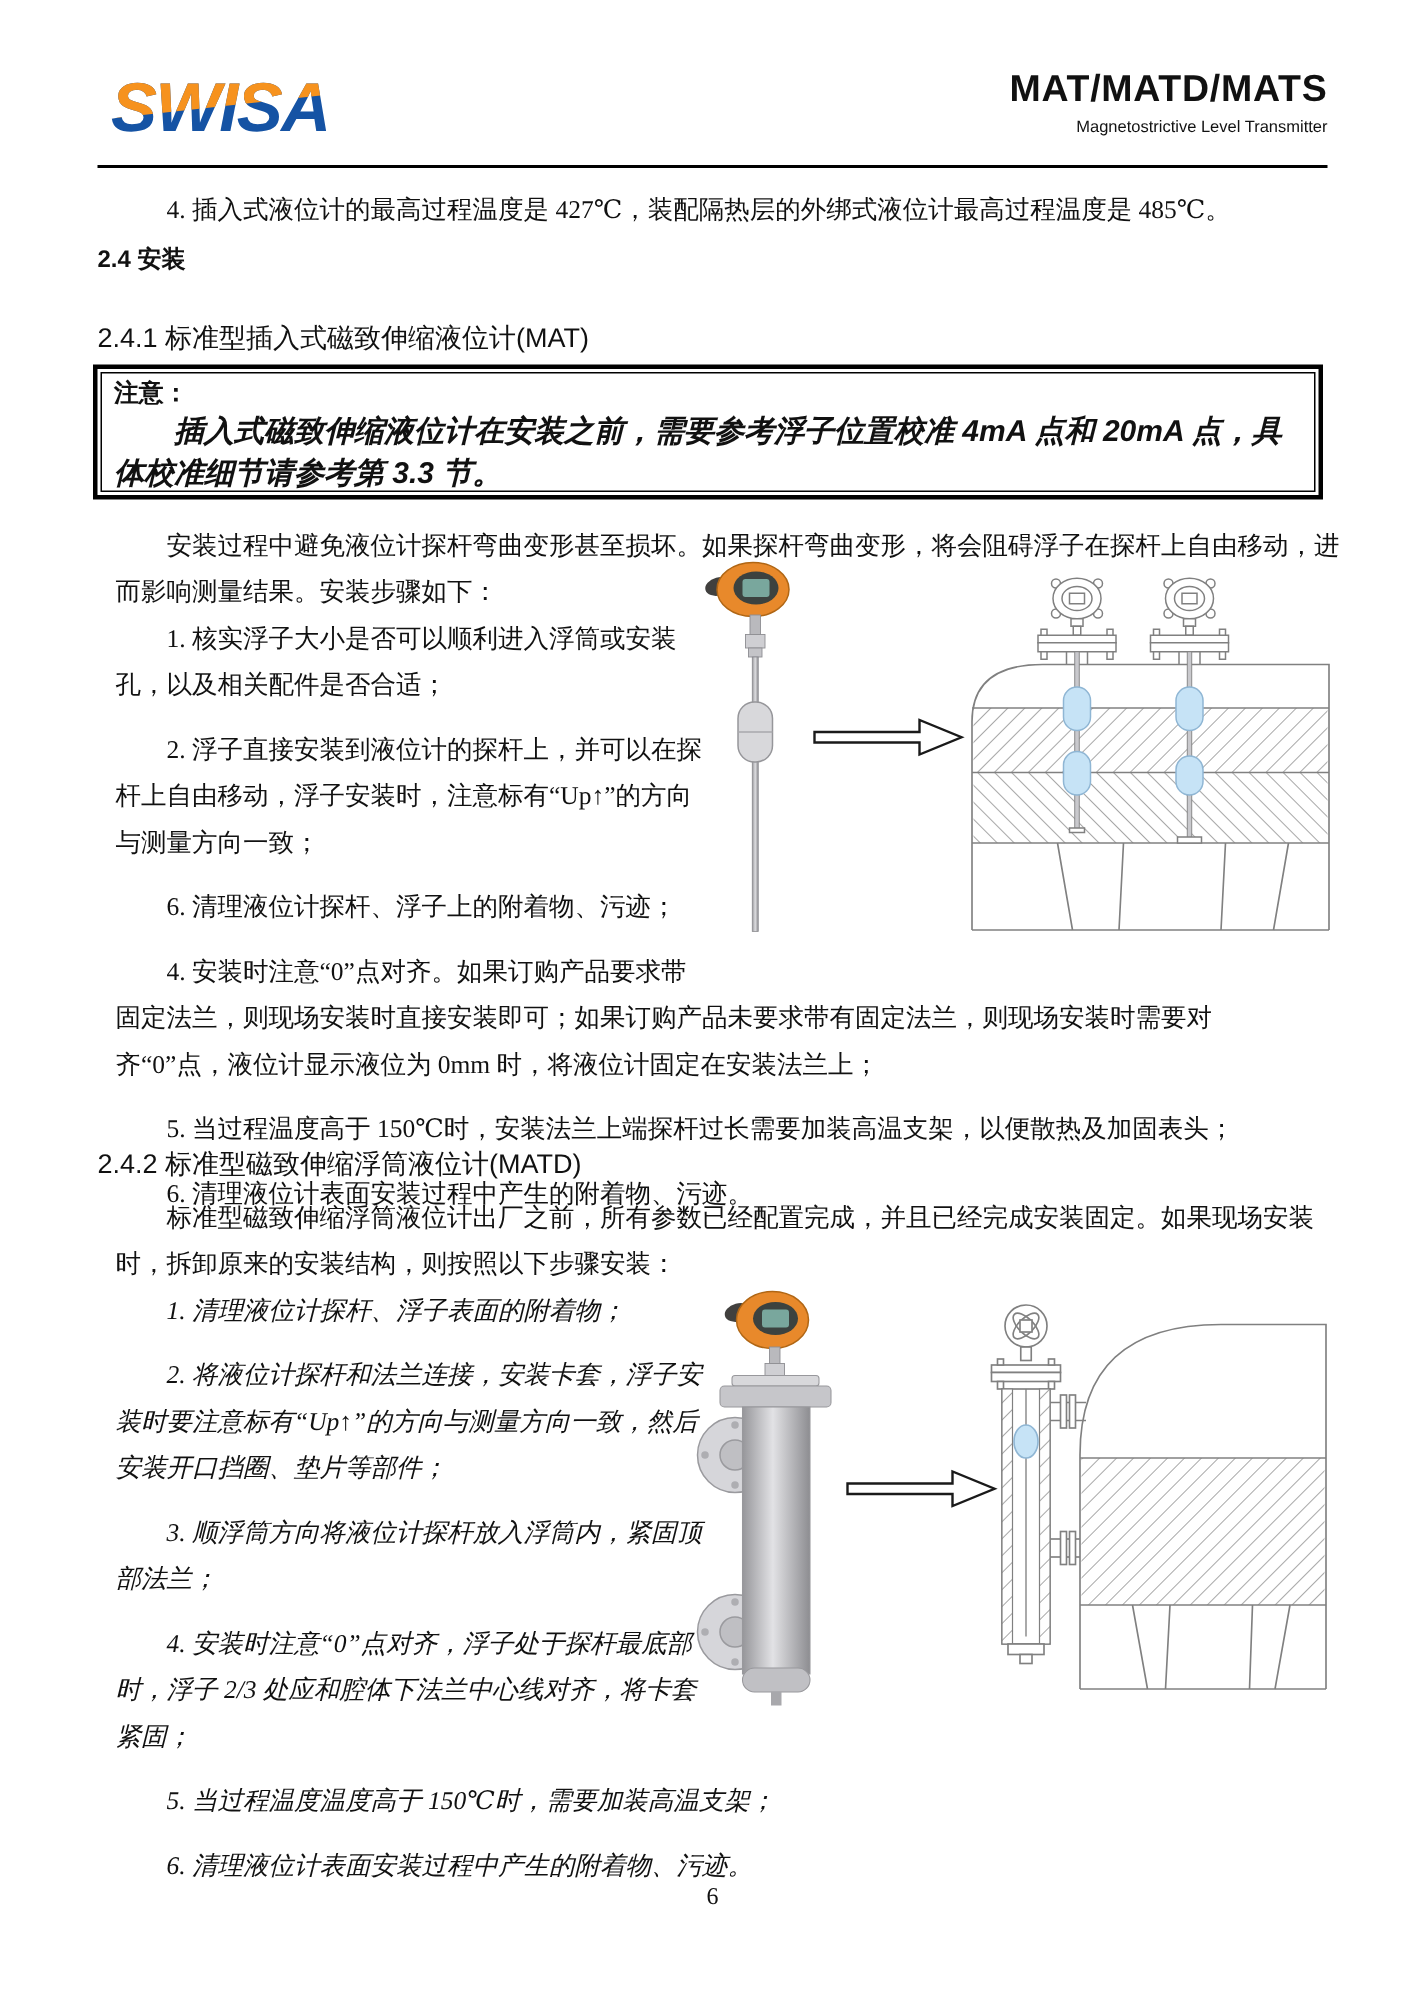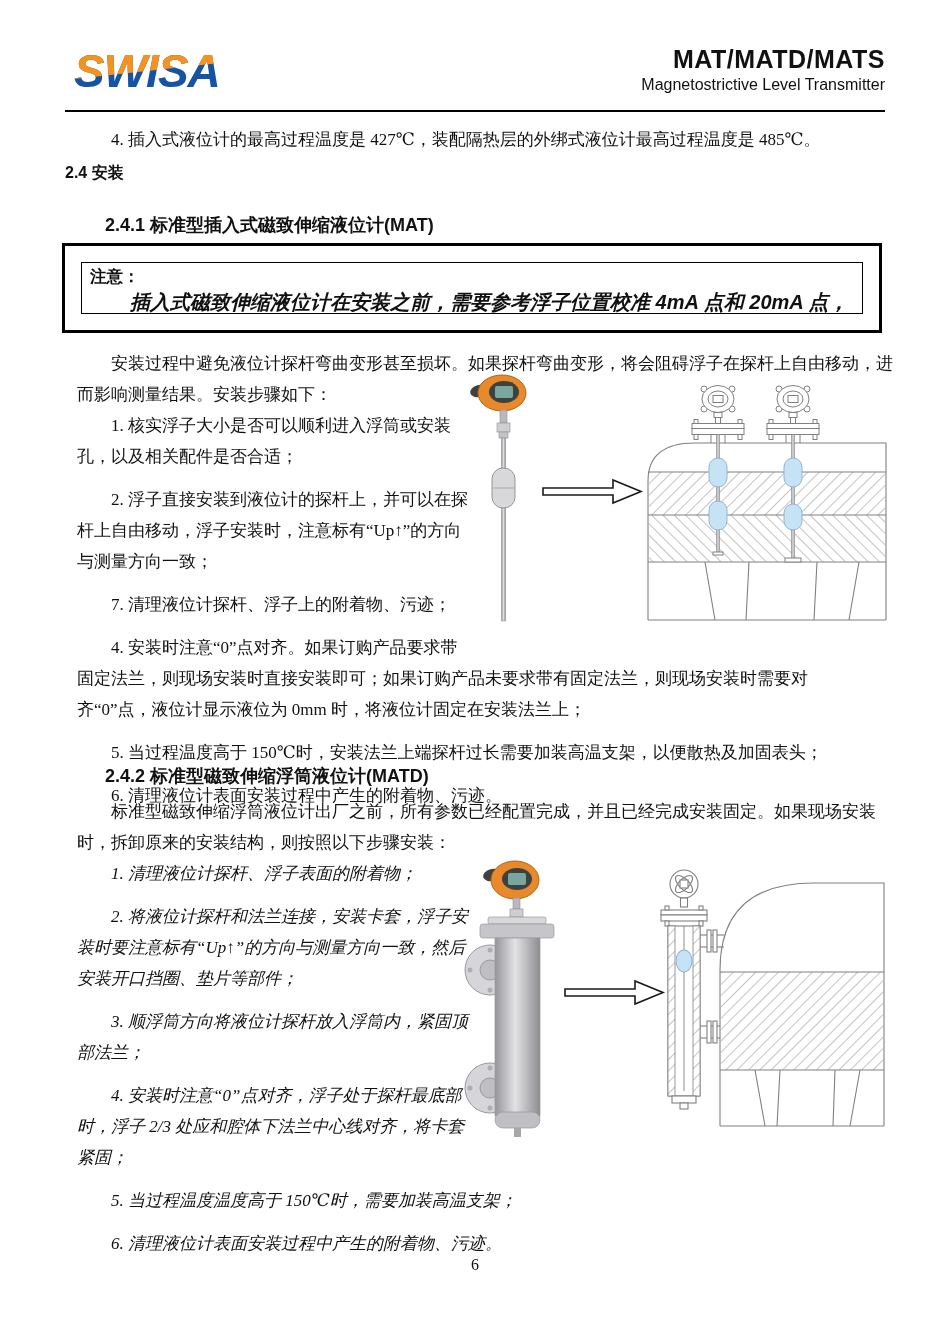--- a/index.html
+++ b/index.html
@@ -10,30 +10,30 @@
 
   
   .logo-wrap{position:absolute;left:74px;top:38px;width:210px;height:70px;}
   .logo-txt{font-family:"Liberation Sans","DejaVu Sans",sans-serif;font-style:italic;
             font-weight:800;font-size:46px;letter-spacing:-1px;line-height:66px;white-space:nowrap;}
   .logo-bottom{color:#1553A4;}
   .logo-top{position:absolute;left:0;top:0;color:#F6921E;
             clip-path:polygon(0 0,100% 0,100% 38%,0 62%);}
   .head-right{position:absolute;right:65px;top:44px;text-align:right;}
   .prod-title{font-weight:bold;font-size:25px;line-height:30px;letter-spacing:0.5px;}
-  .prod-sub{font-size:16px;line-height:22px;}
+  .prod-sub{font-size:11px;line-height:22px;}
   .head-rule{position:absolute;left:65px;right:65px;top:110px;border-top:2px solid #000;}
 
   
   .para{font-size:17px;line-height:31px;margin:12px;text-indent:2em;}
   .h1{font-size:16px;font-weight:bold;}
-  .h2{font-size:18px;font-weight:bold;margin-left:40px;}
+  .h2{font-size:18px;font-weight:normal;}
 
   .notebox{position:absolute;left:62px;top:243px;width:820px;height:90px;
-           border:3px solid #000;padding:16px;box-sizing:border-box;}
+           border:3px solid #000;padding:2px;box-sizing:border-box;}
   .notebox-inner{border:1px solid #000;height:100%;box-sizing:border-box;
                  padding:2px 10px 2px 8px;overflow:hidden;}
   .note-label{font-weight:bold;font-size:16.5px;line-height:23px;margin:0;
               font-family:"Liberation Sans","DejaVu Sans",sans-serif;}
   .note-body{font-weight:bold;font-style:italic;font-size:20px;line-height:28px;
              margin:0;text-indent:2em;font-family:"Liberation Sans","DejaVu Sans",sans-serif;}
 
   .flow{position:absolute;left:65px;width:828px;}
   .float-spacer{float:right;}
   .spacer-241{width:420px;height:242px;}
@@ -69,21 +69,21 @@
       <p class="note-body">插入式磁致伸缩液位计在安装之前，需要参考浮子位置校准 4mA 点和 20mA 点，具体校准细节请参考第 3.3 节。</p>
     </div>
   </div>
 
   <p class="abs para" style="left:65px;top:336px;width:828px;">安装过程中避免液位计探杆弯曲变形甚至损坏。如果探杆弯曲变形，将会阻碍浮子在探杆上自由移动，进而影响测量结果。安装步骤如下：</p>
 
   <div class="flow" style="top:398px;">
     <div class="float-spacer spacer-241"></div>
     <p class="para">1. 核实浮子大小是否可以顺利进入浮筒或安装孔，以及相关配件是否合适；</p>
     <p class="para">2. 浮子直接安装到液位计的探杆上，并可以在探杆上自由移动，浮子安装时，注意标有“Up↑”的方向与测量方向一致；</p>
-    <p class="para">7. 清理液位计探杆、浮子上的附着物、污迹；</p>
+    <p class="para">6. 清理液位计探杆、浮子上的附着物、污迹；</p>
     <p class="para">4. 安装时注意“0”点对齐。如果订购产品要求带固定法兰，则现场安装时直接安装即可；如果订购产品未要求带有固定法兰，则现场安装时需要对齐“0”点，液位计显示液位为 0mm 时，将液位计固定在安装法兰上；</p>
     <p class="para">5. 当过程温度高于 150℃时，安装法兰上端探杆过长需要加装高温支架，以便散热及加固表头；</p>
     <p class="para">6. 清理液位计表面安装过程中产生的附着物、污迹。</p>
   </div>
 
   <svg class="fig" style="left:465px;top:373px;" width="425" height="250" viewBox="0 0 425 250">
     <defs>
       <pattern id="f1hA" width="8" height="8" patternUnits="userSpaceOnUse" patternTransform="rotate(45)">
         <rect width="8" height="8" fill="#ffffff"></rect>
           <line x1="0" y1="0" x2="0" y2="8" stroke="#8a8a8a" stroke-width="1"></line>

